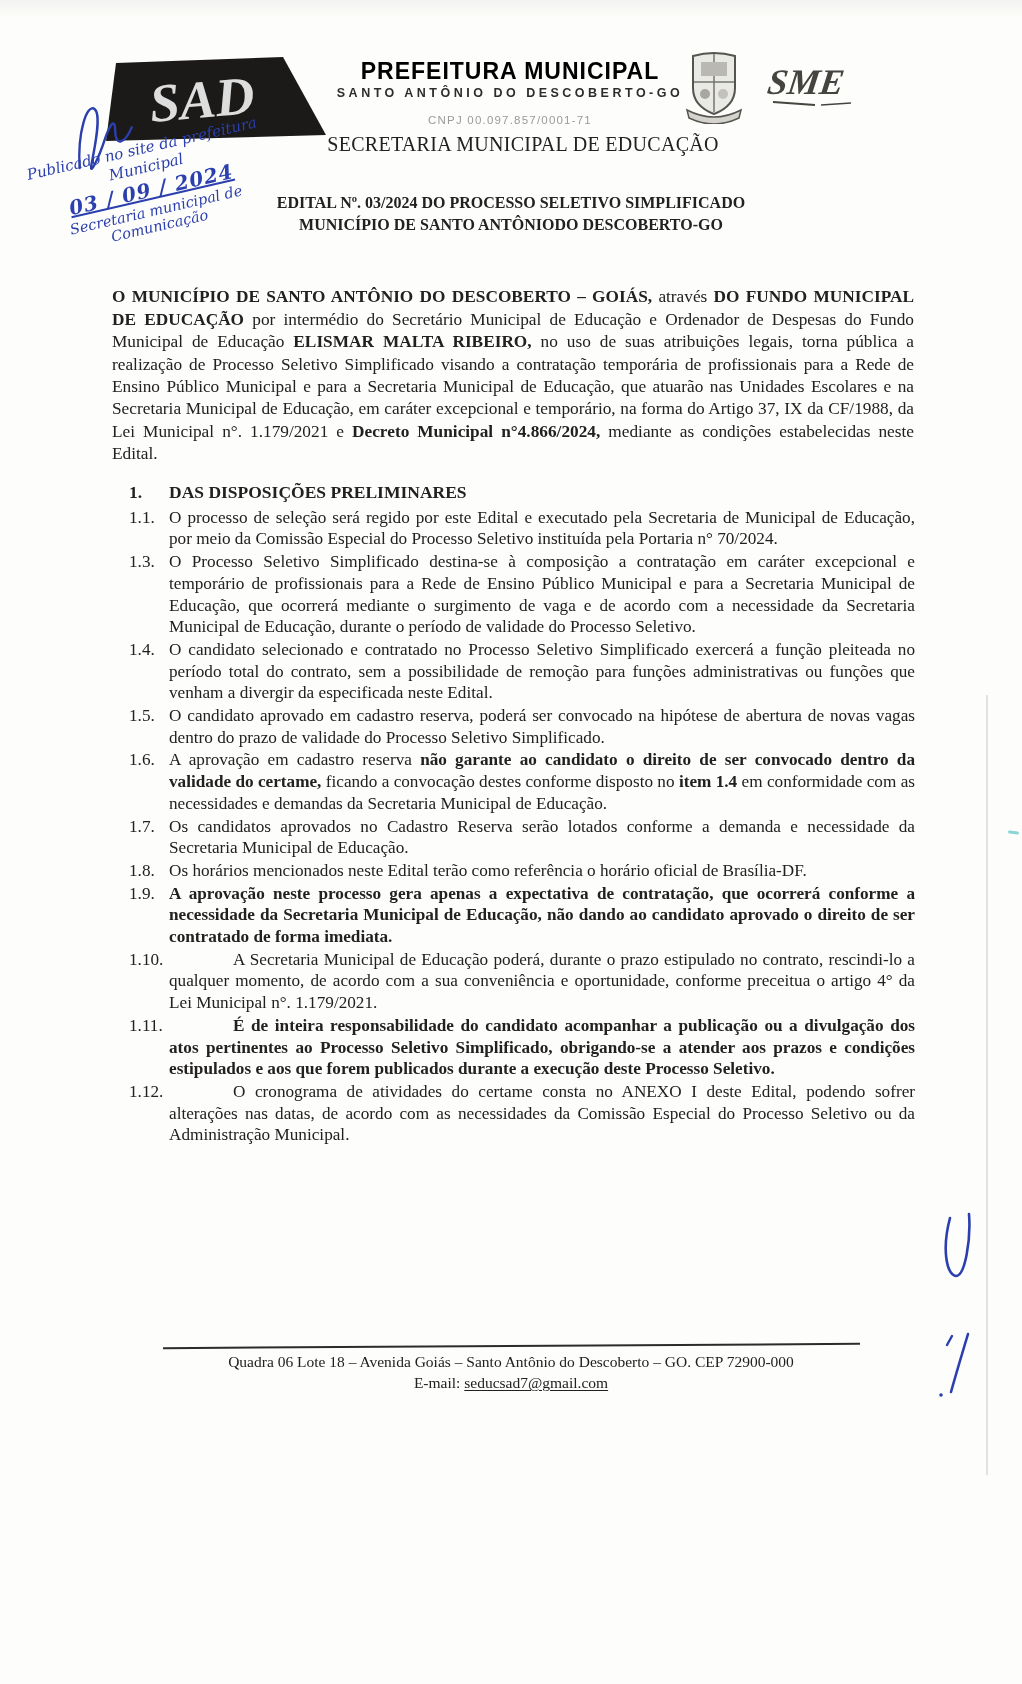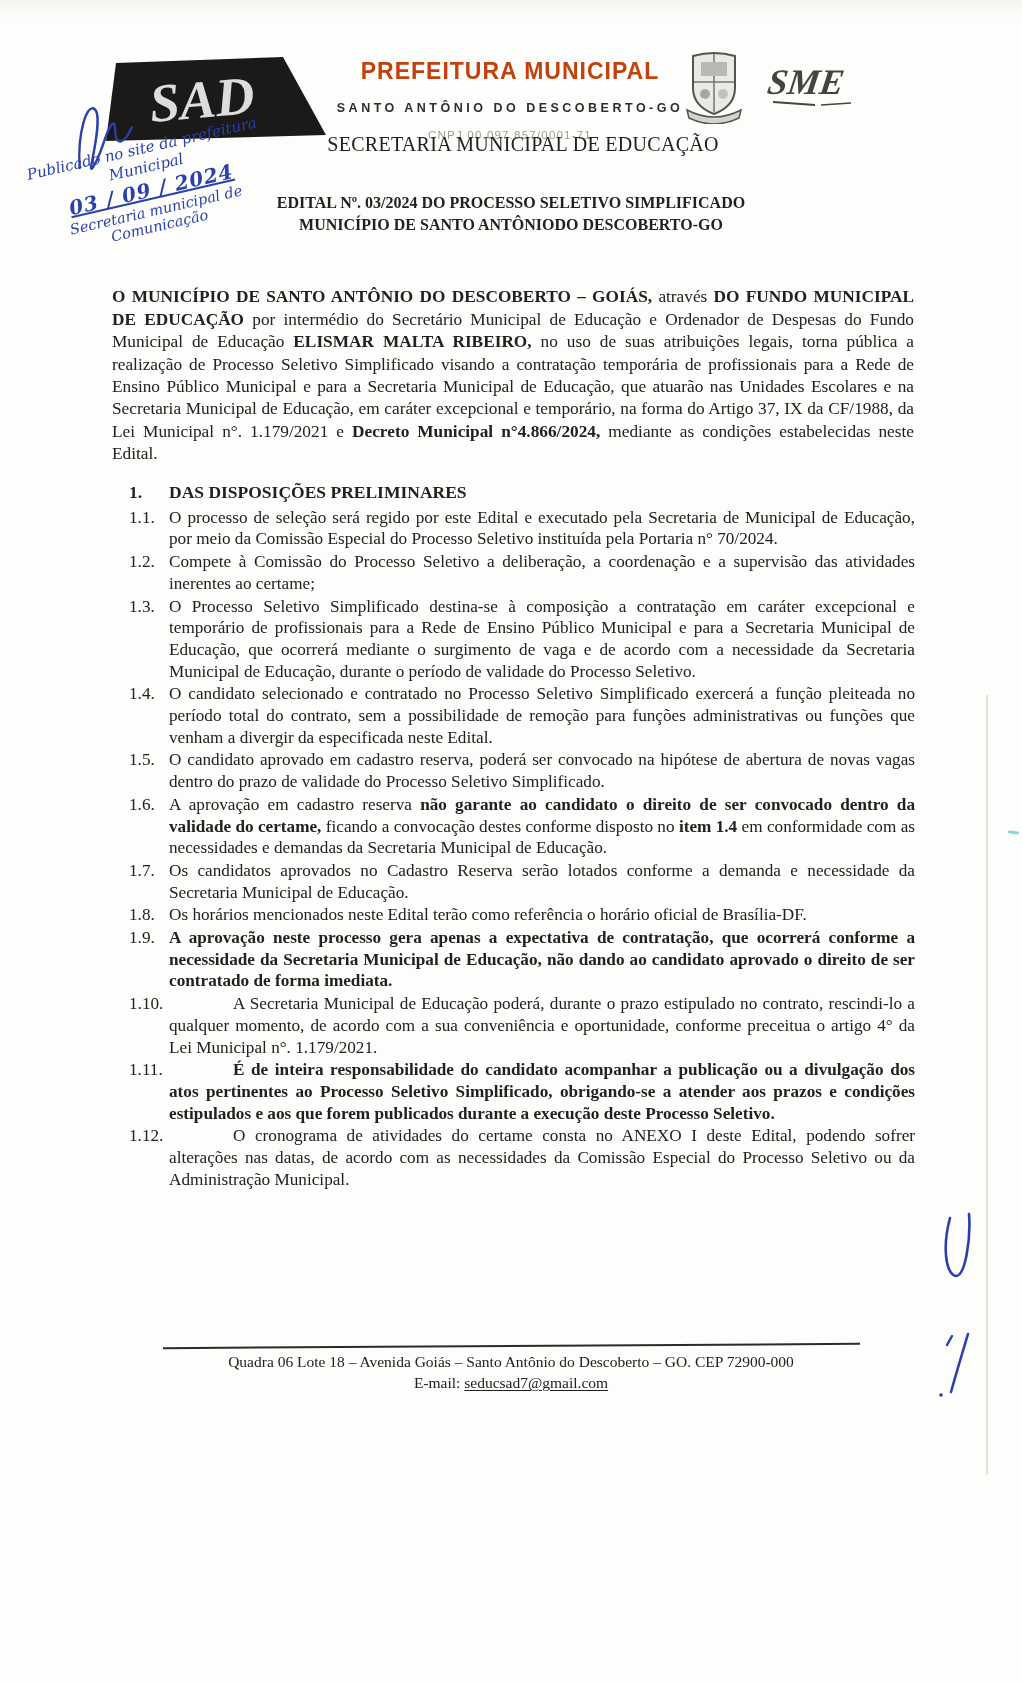--- a/index.html
+++ b/index.html
@@ -14,22 +14,22 @@
     background:linear-gradient(#efefec,rgba(255,255,255,0));opacity:.7;}
   .edge-line{position:absolute;left:986px;top:695px;width:2px;height:780px;
     background:#dcdcd6;opacity:.8;}
   .teal-dash{position:absolute;left:1008px;top:831px;width:11px;height:3px;
     background:#8cd6d6;border-radius:2px;transform:rotate(8deg);}
 
   
   .sad-logo{position:absolute;left:98px;top:55px;}
   .head-center{position:absolute;left:300px;top:58px;width:420px;text-align:center;
     font-family:"Liberation Sans","DejaVu Sans",sans-serif;}
-  .head-title{font-size:23px;font-weight:bold;letter-spacing:1px;color:#c2410c;}
-  .head-sub{font-size:12.5px;font-weight:600;letter-spacing:3.5px;color:#2e2d2b;margin-top:16px;}
+  .head-title{font-size:23px;font-weight:bold;letter-spacing:1px;color:#000000;}
+  .head-sub{font-size:12.5px;font-weight:600;letter-spacing:3.5px;color:#2e2d2b;margin-top:1px;}
   .head-cnpj{font-size:11.5px;letter-spacing:1.2px;color:#9a9a96;margin-top:14px;}
   .crest{position:absolute;left:683px;top:50px;}
   .sme{position:absolute;left:765px;top:60px;}
 
   .dept-title{position:absolute;left:0;right:0;top:133px;text-align:center;
     font-size:20px;font-weight:normal;letter-spacing:.3px;margin-left:24px;}
 
   
   .stamp{position:absolute;left:18px;top:168px;width:250px;
     transform:rotate(-13deg);transform-origin:left top;
@@ -138,24 +138,20 @@
     <div class="sec-head">
       <span class="num">1.</span>
       <span>DAS DISPOSIÇÕES PRELIMINARES</span>
     </div>
     <div>
   <div class="item">
     <span class="num">1.1.</span>
     <span class="txt"><span>O processo de seleção será regido por este Edital e executado pela Secretaria de Municipal de Educação, por meio da Comissão Especial do Processo Seletivo instituída pela Portaria n° 70/2024.</span></span>
   </div>
 
-  <div class="item">
-    <span class="num">1.2.</span>
-    <span class="txt"><span>Compete à Comissão do Processo Seletivo a deliberação, a coordenação e a supervisão das atividades inerentes ao certame;</span></span>
-  </div>
 
   <div class="item">
     <span class="num">1.3.</span>
     <span class="txt"><span>O Processo Seletivo Simplificado destina-se à composição a contratação em caráter excepcional e temporário de profissionais para a Rede de Ensino Público Municipal e para a Secretaria Municipal de Educação, que ocorrerá mediante o surgimento de vaga e de acordo com a necessidade da Secretaria Municipal de Educação, durante o período de validade do Processo Seletivo.</span></span>
   </div>
 
   <div class="item">
     <span class="num">1.4.</span>
     <span class="txt"><span>O candidato selecionado e contratado no Processo Seletivo Simplificado exercerá a função pleiteada no período total do contrato, sem a possibilidade de remoção para funções administrativas ou funções que venham a divergir da especificada neste Edital.</span></span>
   </div>

